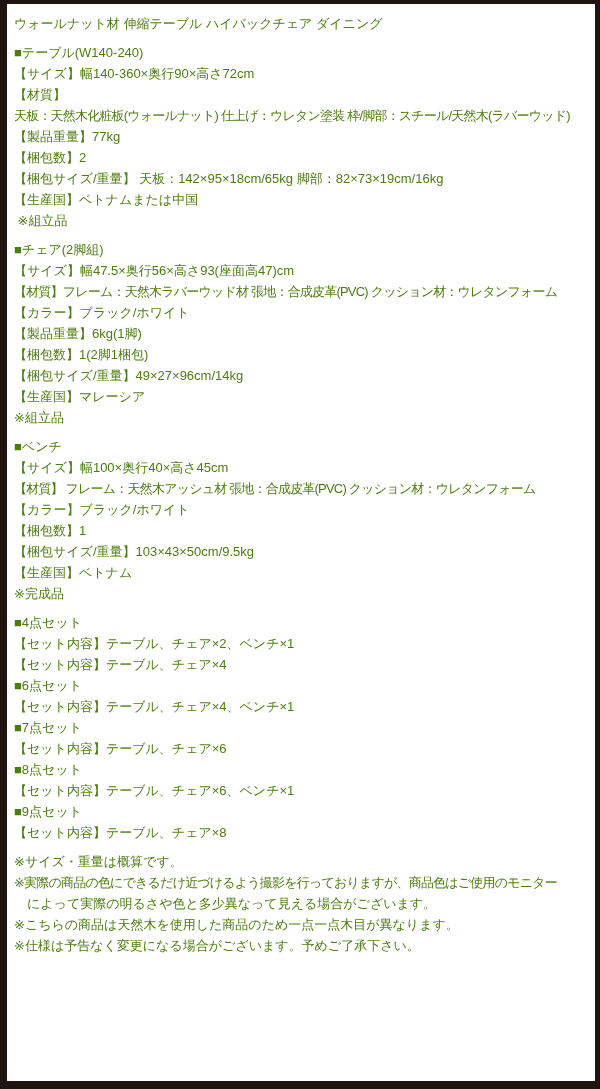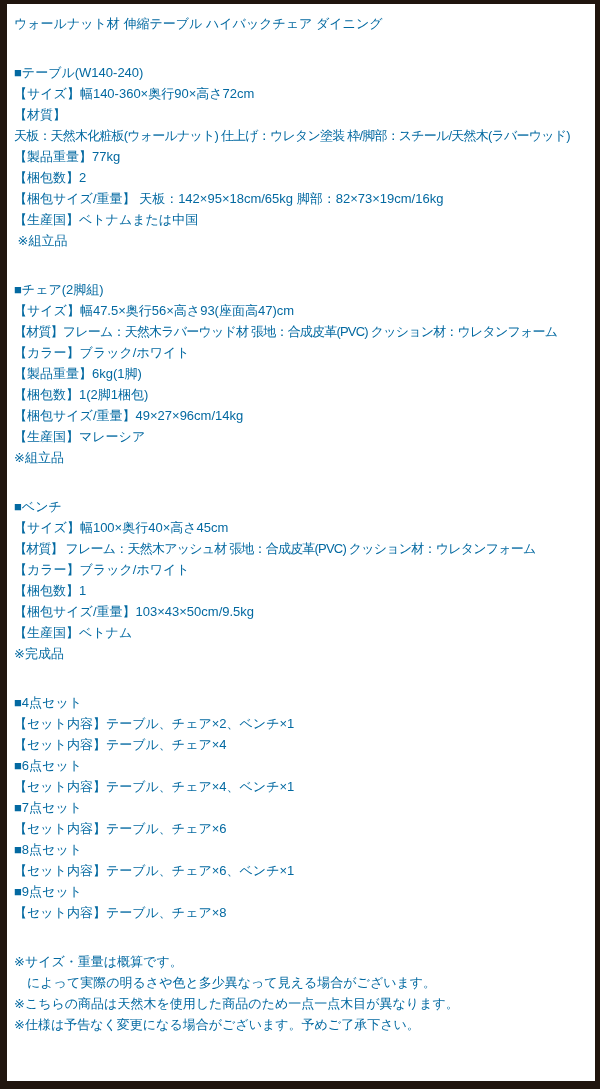--- a/index.html
+++ b/index.html
@@ -14,28 +14,28 @@
     box-sizing: border-box;
     background: #ffffff;
     border-style: solid;
     border-color: #20150e;
     border-width: 4px 5px 8px 7px;
     padding: 9px 4px 0 7px;
     overflow: hidden;
     font-family: "Liberation Sans", "DejaVu Sans", sans-serif;
     font-size: 13px;
     line-height: 21px;
-    color: #0369a1;
+    color: #4d7c0f;
   }
   .line, .title {
     white-space: pre;
     height: 21px;
   }
   .section {
-    margin-top: 28px;
+    margin-top: 8px;
   }
   .long {
     letter-spacing: -0.8px;
   }
 </style>
 </head>
 <body>
 
 <div class="frame">
 
@@ -85,18 +85,19 @@
     <div class="line">■7点セット</div>
     <div class="line">【セット内容】テーブル、チェア×6</div>
     <div class="line">■8点セット</div>
     <div class="line">【セット内容】テーブル、チェア×6、ベンチ×1</div>
     <div class="line">■9点セット</div>
     <div class="line">【セット内容】テーブル、チェア×8</div>
   </div>
 
   <div class="section">
     <div class="line">※サイズ・重量は概算です。</div>
+    <div class="line long">※実際の商品の色にできるだけ近づけるよう撮影を行っておりますが、商品色はご使用のモニター</div>
     <div class="line">　によって実際の明るさや色と多少異なって見える場合がございます。</div>
     <div class="line">※こちらの商品は天然木を使用した商品のため一点一点木目が異なります。</div>
     <div class="line">※仕様は予告なく変更になる場合がございます。予めご了承下さい。</div>
   </div>
 
 </div>
 
 </body></html>

